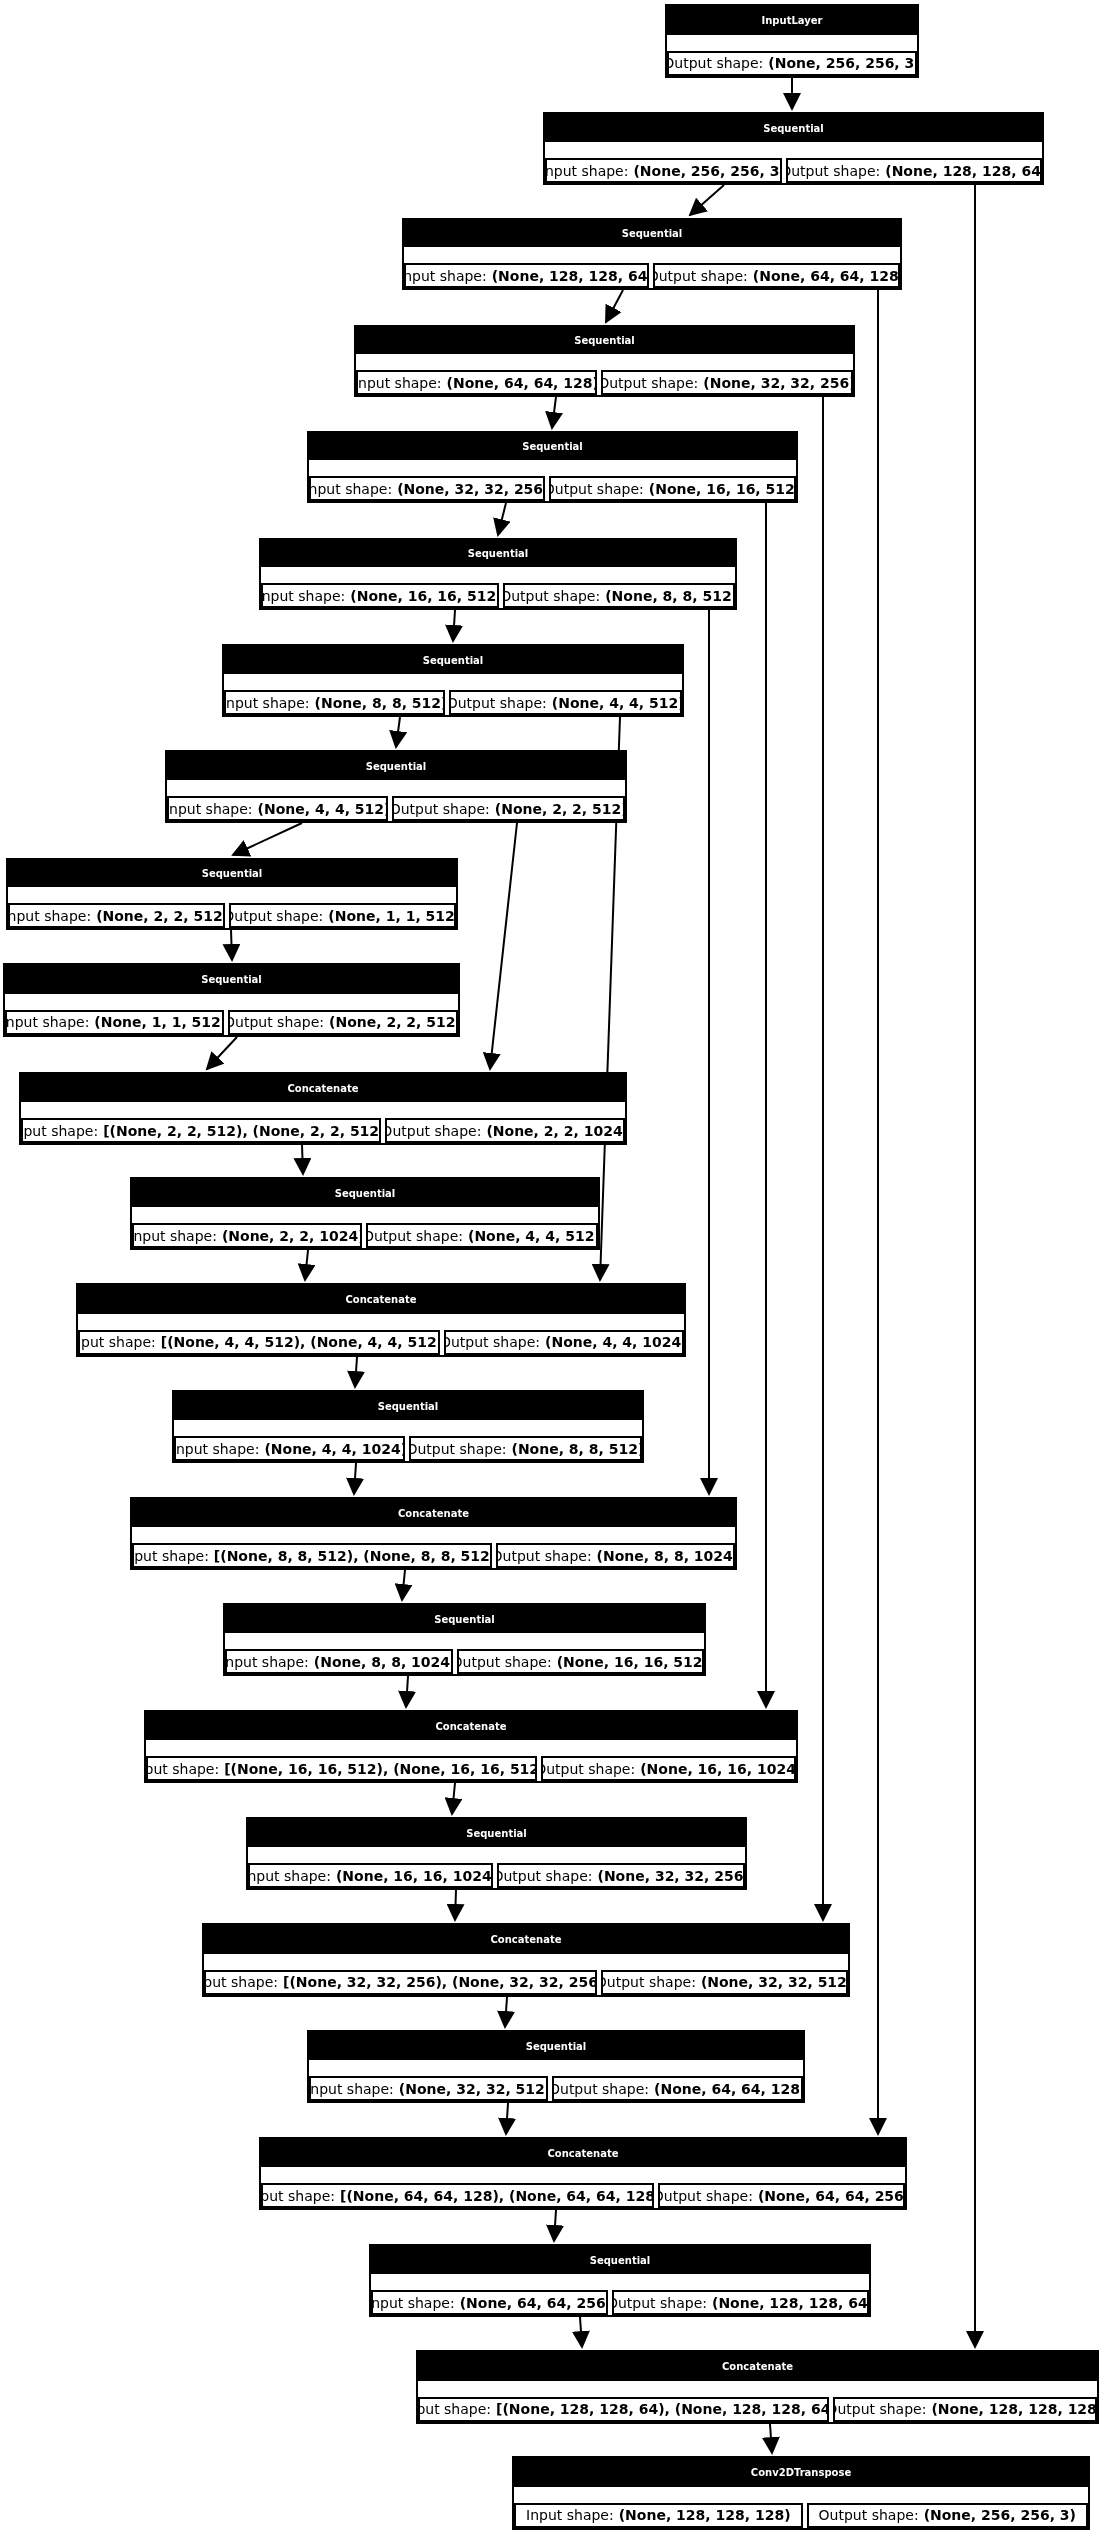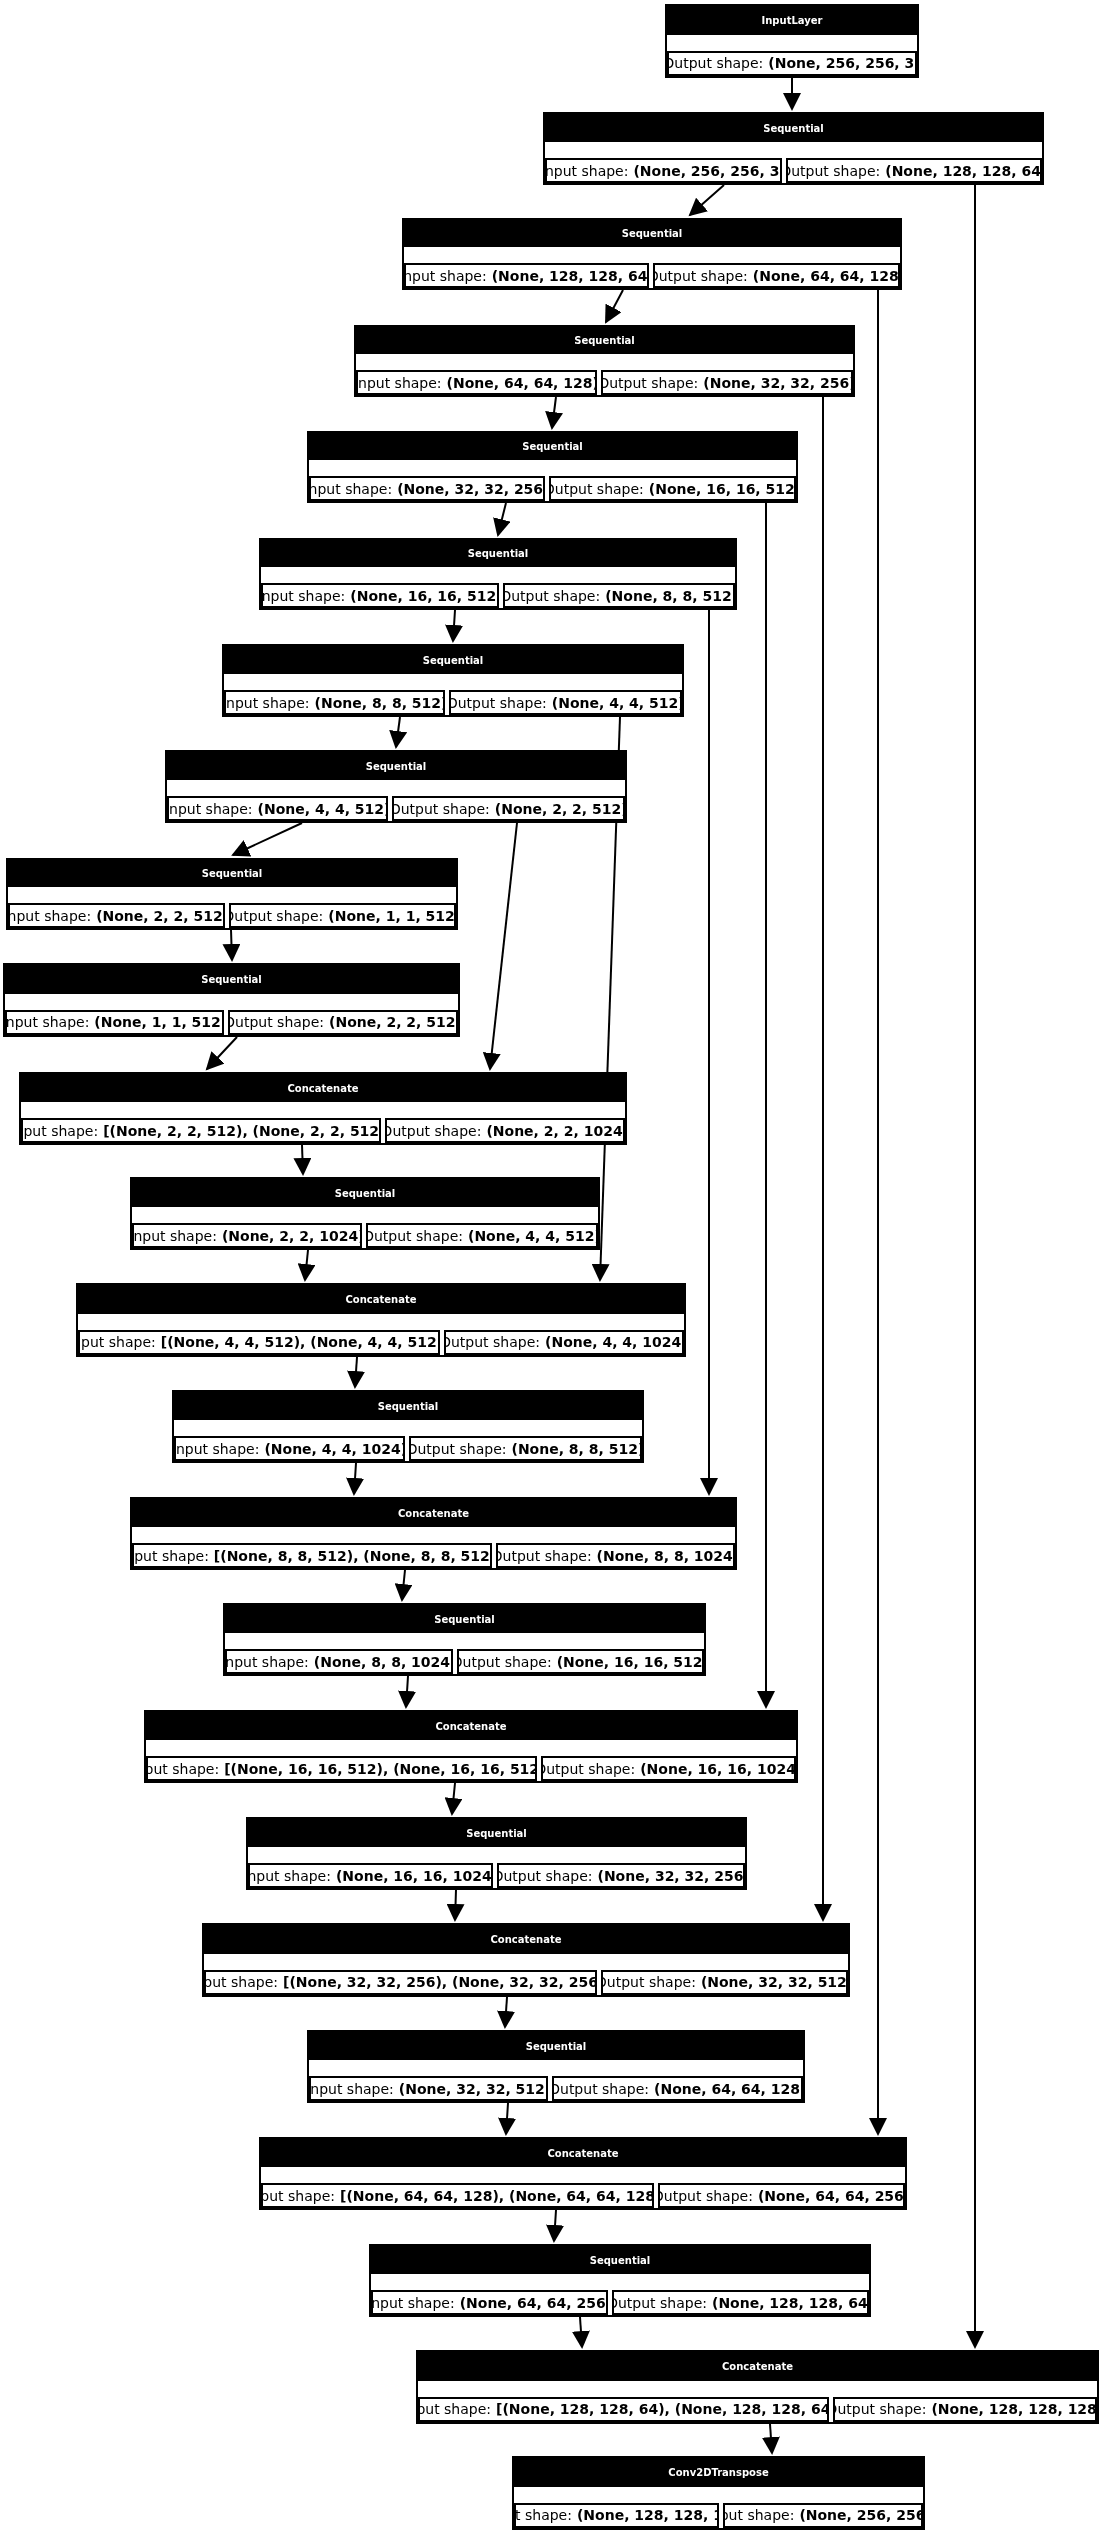--- a/index.html
+++ b/index.html
@@ -391,21 +391,21 @@
           <div class="node-cell" style="background: rgb(255, 255, 255); color: rgb(0, 0, 0); border-color: rgb(0, 0, 0);">
             <span class="cell-label">Input shape:</span>
             <span class="cell-value">[(None, 128, 128, 64), (None, 128, 128, 64)]</span>
           </div>
           <div class="node-cell" style="background: rgb(255, 255, 255); color: rgb(0, 0, 0); border-color: rgb(0, 0, 0);">
             <span class="cell-label">Output shape:</span>
             <span class="cell-value">(None, 128, 128, 128)</span>
           </div>
         </div>
       </div>
-      <div class="node" style="left: 512px; top: 2456px; width: 413px; height: 74px; border-color: rgb(0, 0, 0);">
+      <div class="node" style="left: 512px; top: 2456px; width: 578px; height: 74px; border-color: rgb(0, 0, 0);">
         <div class="node-header" style="background: rgb(0, 0, 0); color: rgb(255, 255, 255);">Conv2DTranspose</div>
         <div class="node-body">
           <div class="node-cell" style="background: rgb(255, 255, 255); color: rgb(0, 0, 0); border-color: rgb(0, 0, 0);">
             <span class="cell-label">Input shape:</span>
             <span class="cell-value">(None, 128, 128, 128)</span>
           </div>
           <div class="node-cell" style="background: rgb(255, 255, 255); color: rgb(0, 0, 0); border-color: rgb(0, 0, 0);">
             <span class="cell-label">Output shape:</span>
             <span class="cell-value">(None, 256, 256, 3)</span>
           </div>

